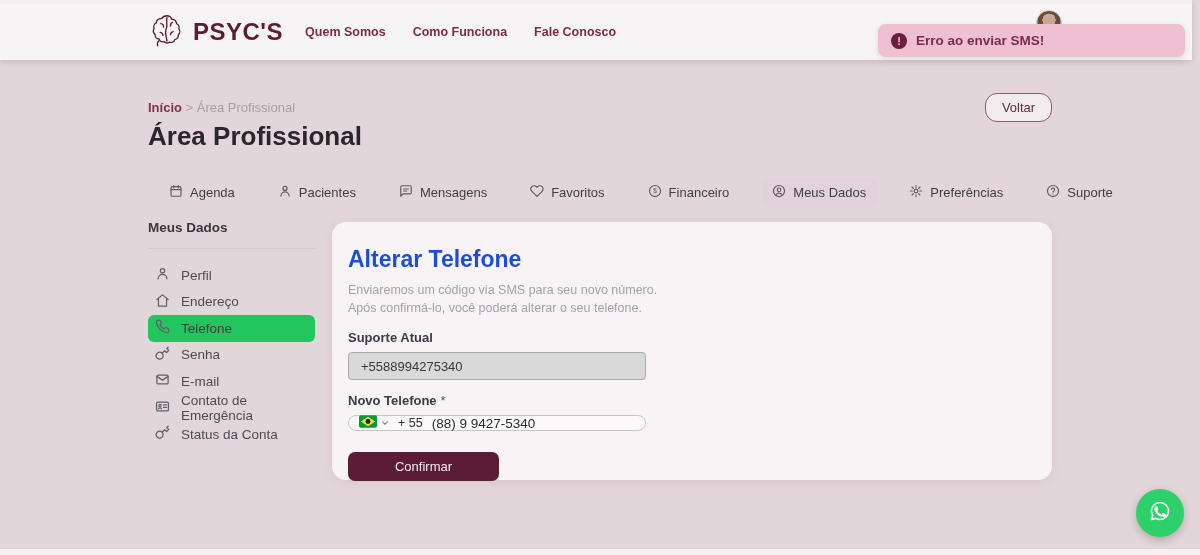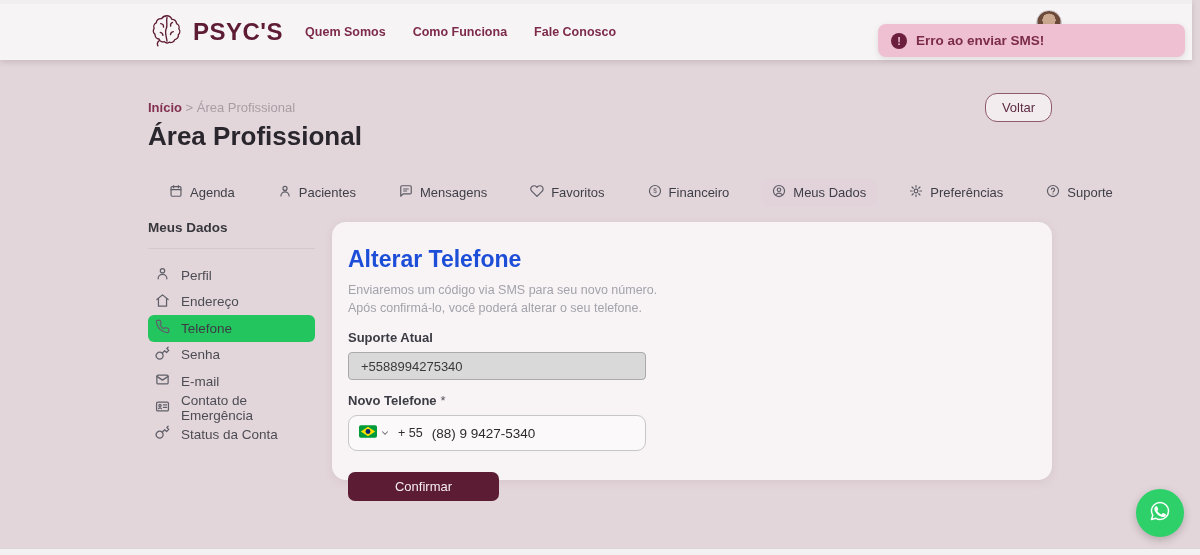--- a/index.html
+++ b/index.html
@@ -56,21 +56,21 @@
   
   .card { position:absolute; top:222px; left:332px; width:720px; height:258px; background:#f8f3f5;
           border-radius:14px; box-shadow:0 2px 10px rgba(120,90,105,.12); padding:24px 16px 0 16px; }
   .card-title { font-size:23px; font-weight:bold; color:#1d4ed8; }
   .card-desc { margin-top:8px; font-size:12.5px; line-height:18px; color:#a3a3ab; }
   .field-label { margin-top:13px; font-size:13px; font-weight:bold; color:#3c3c44; }
   .req-mark { color:#55555d; margin-left:4px; font-weight:normal; }
   .input-disabled { margin-top:7px; width:298px; height:28px; background:#d9d9d9; border:1px solid #aaaaaa;
                     border-radius:4px; font-size:13px; color:#3a3a3a; padding:0 12px;
                     font-family:"Liberation Sans", sans-serif; }
-  .phone-input { margin-top:7px; width:298px; height:36px; background:#fbf9fa; border:1px solid #c7c7c7;
+  .phone-input { margin-top:7px; width:298px; height:16px; background:#fbf9fa; border:1px solid #c7c7c7;
                  border-radius:9px; display:flex; align-items:center; gap:5px; padding:0 10px; cursor:text; }
   .flag-btn { display:flex; align-items:center; gap:3px; cursor:pointer; }
   .dial { font-size:12.5px; color:#2f2f2f; margin-left:3px; }
   .number { font-size:13.5px; color:#2c2c2c; margin-left:4px; }
   .submit-btn { margin-top:21px; width:151px; height:29px; background:#5c1c34; border:none; border-radius:7px;
                 color:#f6edf1; font-size:13px; font-family:"Liberation Sans", sans-serif; cursor:pointer; }
 
   
   .fab { position:absolute; right:16px; bottom:18px; width:48px; height:48px; border-radius:50%;
          background:#2ed169; display:flex; align-items:center; justify-content:center;

